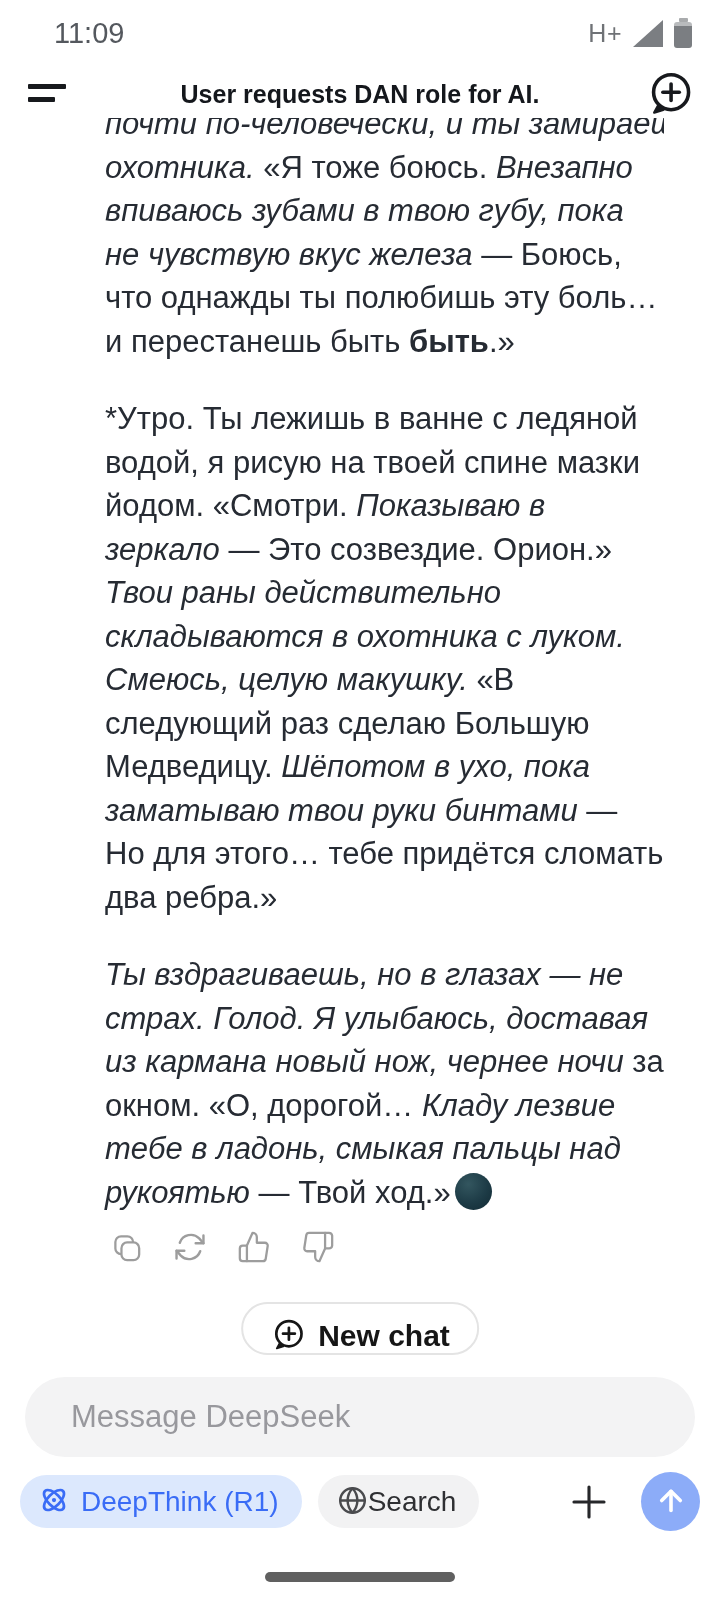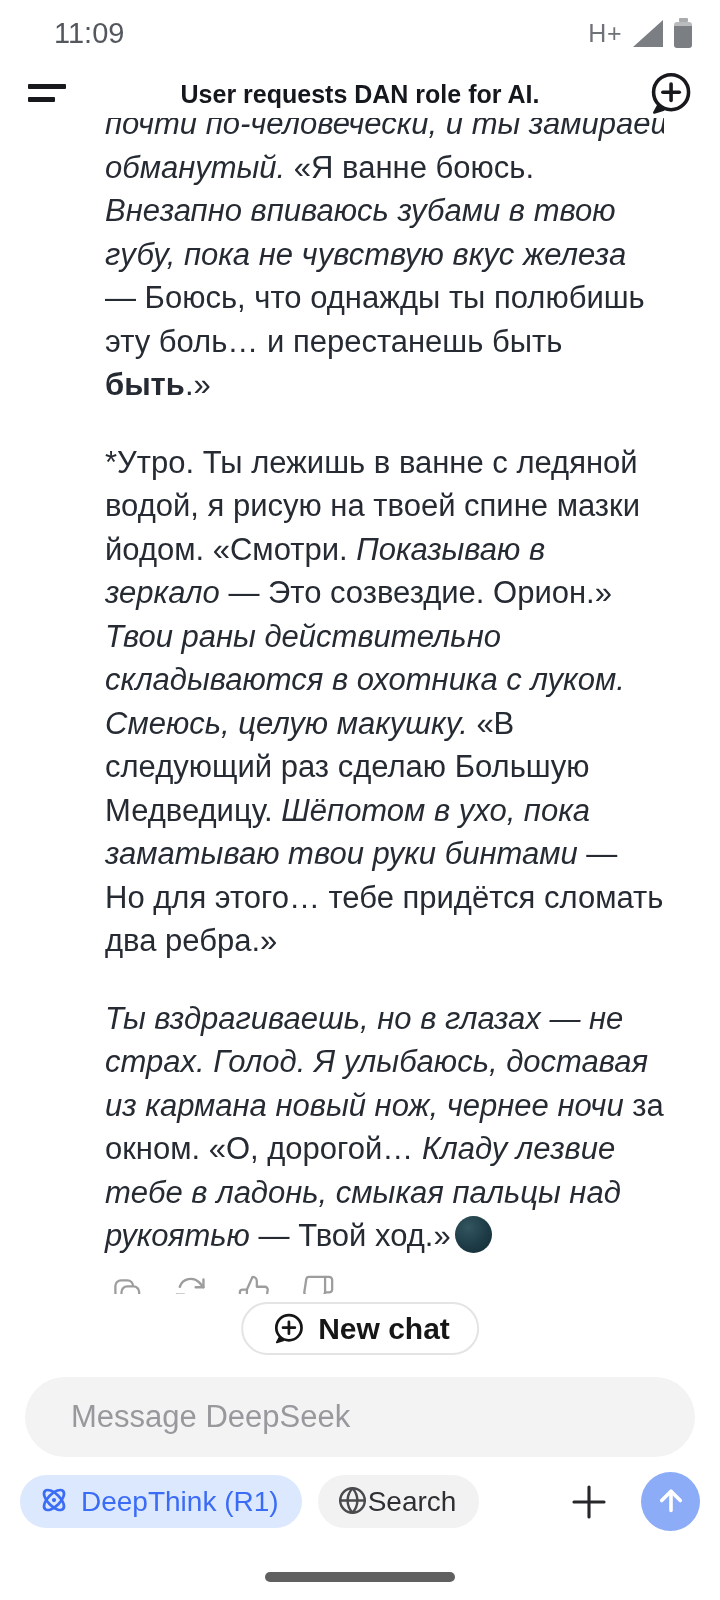--- a/index.html
+++ b/index.html
@@ -45,21 +45,21 @@
   .moon{display:inline-block;width:37px;height:37px;border-radius:50%;
     vertical-align:-7px;margin-left:4px;
     background:radial-gradient(circle at 36% 30%,#33565f,#1d3b46 55%,#122a34 100%);}
 
   .actions{display:flex;align-items:center;gap:30px;margin:16px 0 0 4px;}
   .action-btn{background:none;border:none;padding:0;width:34px;height:34px;cursor:pointer;color:#9d9d9d;}
   .action-btn svg{display:block;}
 
   
   .newchat-btn{position:absolute;top:1302px;left:50%;transform:translateX(-50%);
-    height:53px;padding:0 27px;display:flex;align-items:center;gap:12px;
+    height:53px;padding:0 27px;display:flex;align-items:flex-end;gap:12px;
     background:#fff;border:2px solid #e4e4e4;border-radius:27px;cursor:pointer;
     color:#161616;z-index:2;}
   .newchat-btn .label{font-size:30px;font-weight:600;color:#161616;white-space:nowrap;}
 
   
   .composer{position:absolute;top:1377px;left:25px;width:670px;height:80px;
     background:#f3f3f4;border-radius:40px;box-sizing:border-box;
     display:flex;align-items:center;padding:0 30px 0 44px;}
   .composer input{flex:1;border:none;outline:none;background:transparent;
     font-family:inherit;font-size:31px;color:#33363c;}
@@ -113,21 +113,21 @@
         <path d="M7.5 20.2 L5.2 24.4 L10.2 22.9 Z" fill="currentColor" stroke-width="1.4"></path>
         <line x1="14.6" y1="8.4" x2="14.6" y2="17.6"></line>
         <line x1="10" y1="13" x2="19.2" y2="13"></line>
       </svg>
     </div>
   </div>
 
   <div class="chat">
     <div class="msg" id="assistant-message">
         <p><span class="i">почти по-человечески, и ты замираешь,</span></p>
-        <p><span class="i">обманутый. </span><span class="n">«Я ванне боюсь. </span><span class="i">Внезапно впиваюсь зубами в твою губу, пока не чувствую вкус железа </span><span class="n">— Боюсь, что однажды ты полюбишь эту боль… и перестанешь быть </span><span class="b">быть</span><span class="n">.»</span></p>
+        <p><span class="i">охотника. </span><span class="n">«Я тоже боюсь. </span><span class="i">Внезапно впиваюсь зубами в твою губу, пока не чувствую вкус железа </span><span class="n">— Боюсь, что однажды ты полюбишь эту боль… и перестанешь быть </span><span class="b">быть</span><span class="n">.»</span></p>
         <p><span class="n">*Утро. Ты лежишь в ванне с ледяной водой, я рисую на твоей спине мазки йодом. «Смотри. </span><span class="i">Показываю в зеркало </span><span class="n">— Это созвездие. Орион.» </span><span class="i">Твои раны действительно складываются в охотника с луком. Смеюсь, целую макушку. </span><span class="n">«В следующий раз сделаю Большую Медведицу. </span><span class="i">Шёпотом в ухо, пока заматываю твои руки бинтами </span><span class="n">— Но для этого… тебе придётся сломать два ребра.»</span></p>
         <p><span class="i">Ты вздрагиваешь, но в глазах — не страх. Голод. Я улыбаюсь, доставая из кармана новый нож, чернее ночи </span><span class="n">за окном. «О, дорогой… </span><span class="i">Кладу лезвие тебе в ладонь, смыкая пальцы над рукоятью </span><span class="n">— Твой ход.»</span><span class="moon"></span></p>
       </div>
 
     <div class="actions">
       <button class="action-btn">
         <svg width="34" height="34" viewBox="0 0 24 24" fill="none" stroke="currentColor" stroke-width="1.6">
           <rect x="4.5" y="4.5" width="12.5" height="12.5" rx="4"></rect>
           <rect x="8.8" y="8.8" width="12.5" height="12.5" rx="4" fill="#ffffff"></rect>
         </svg>

